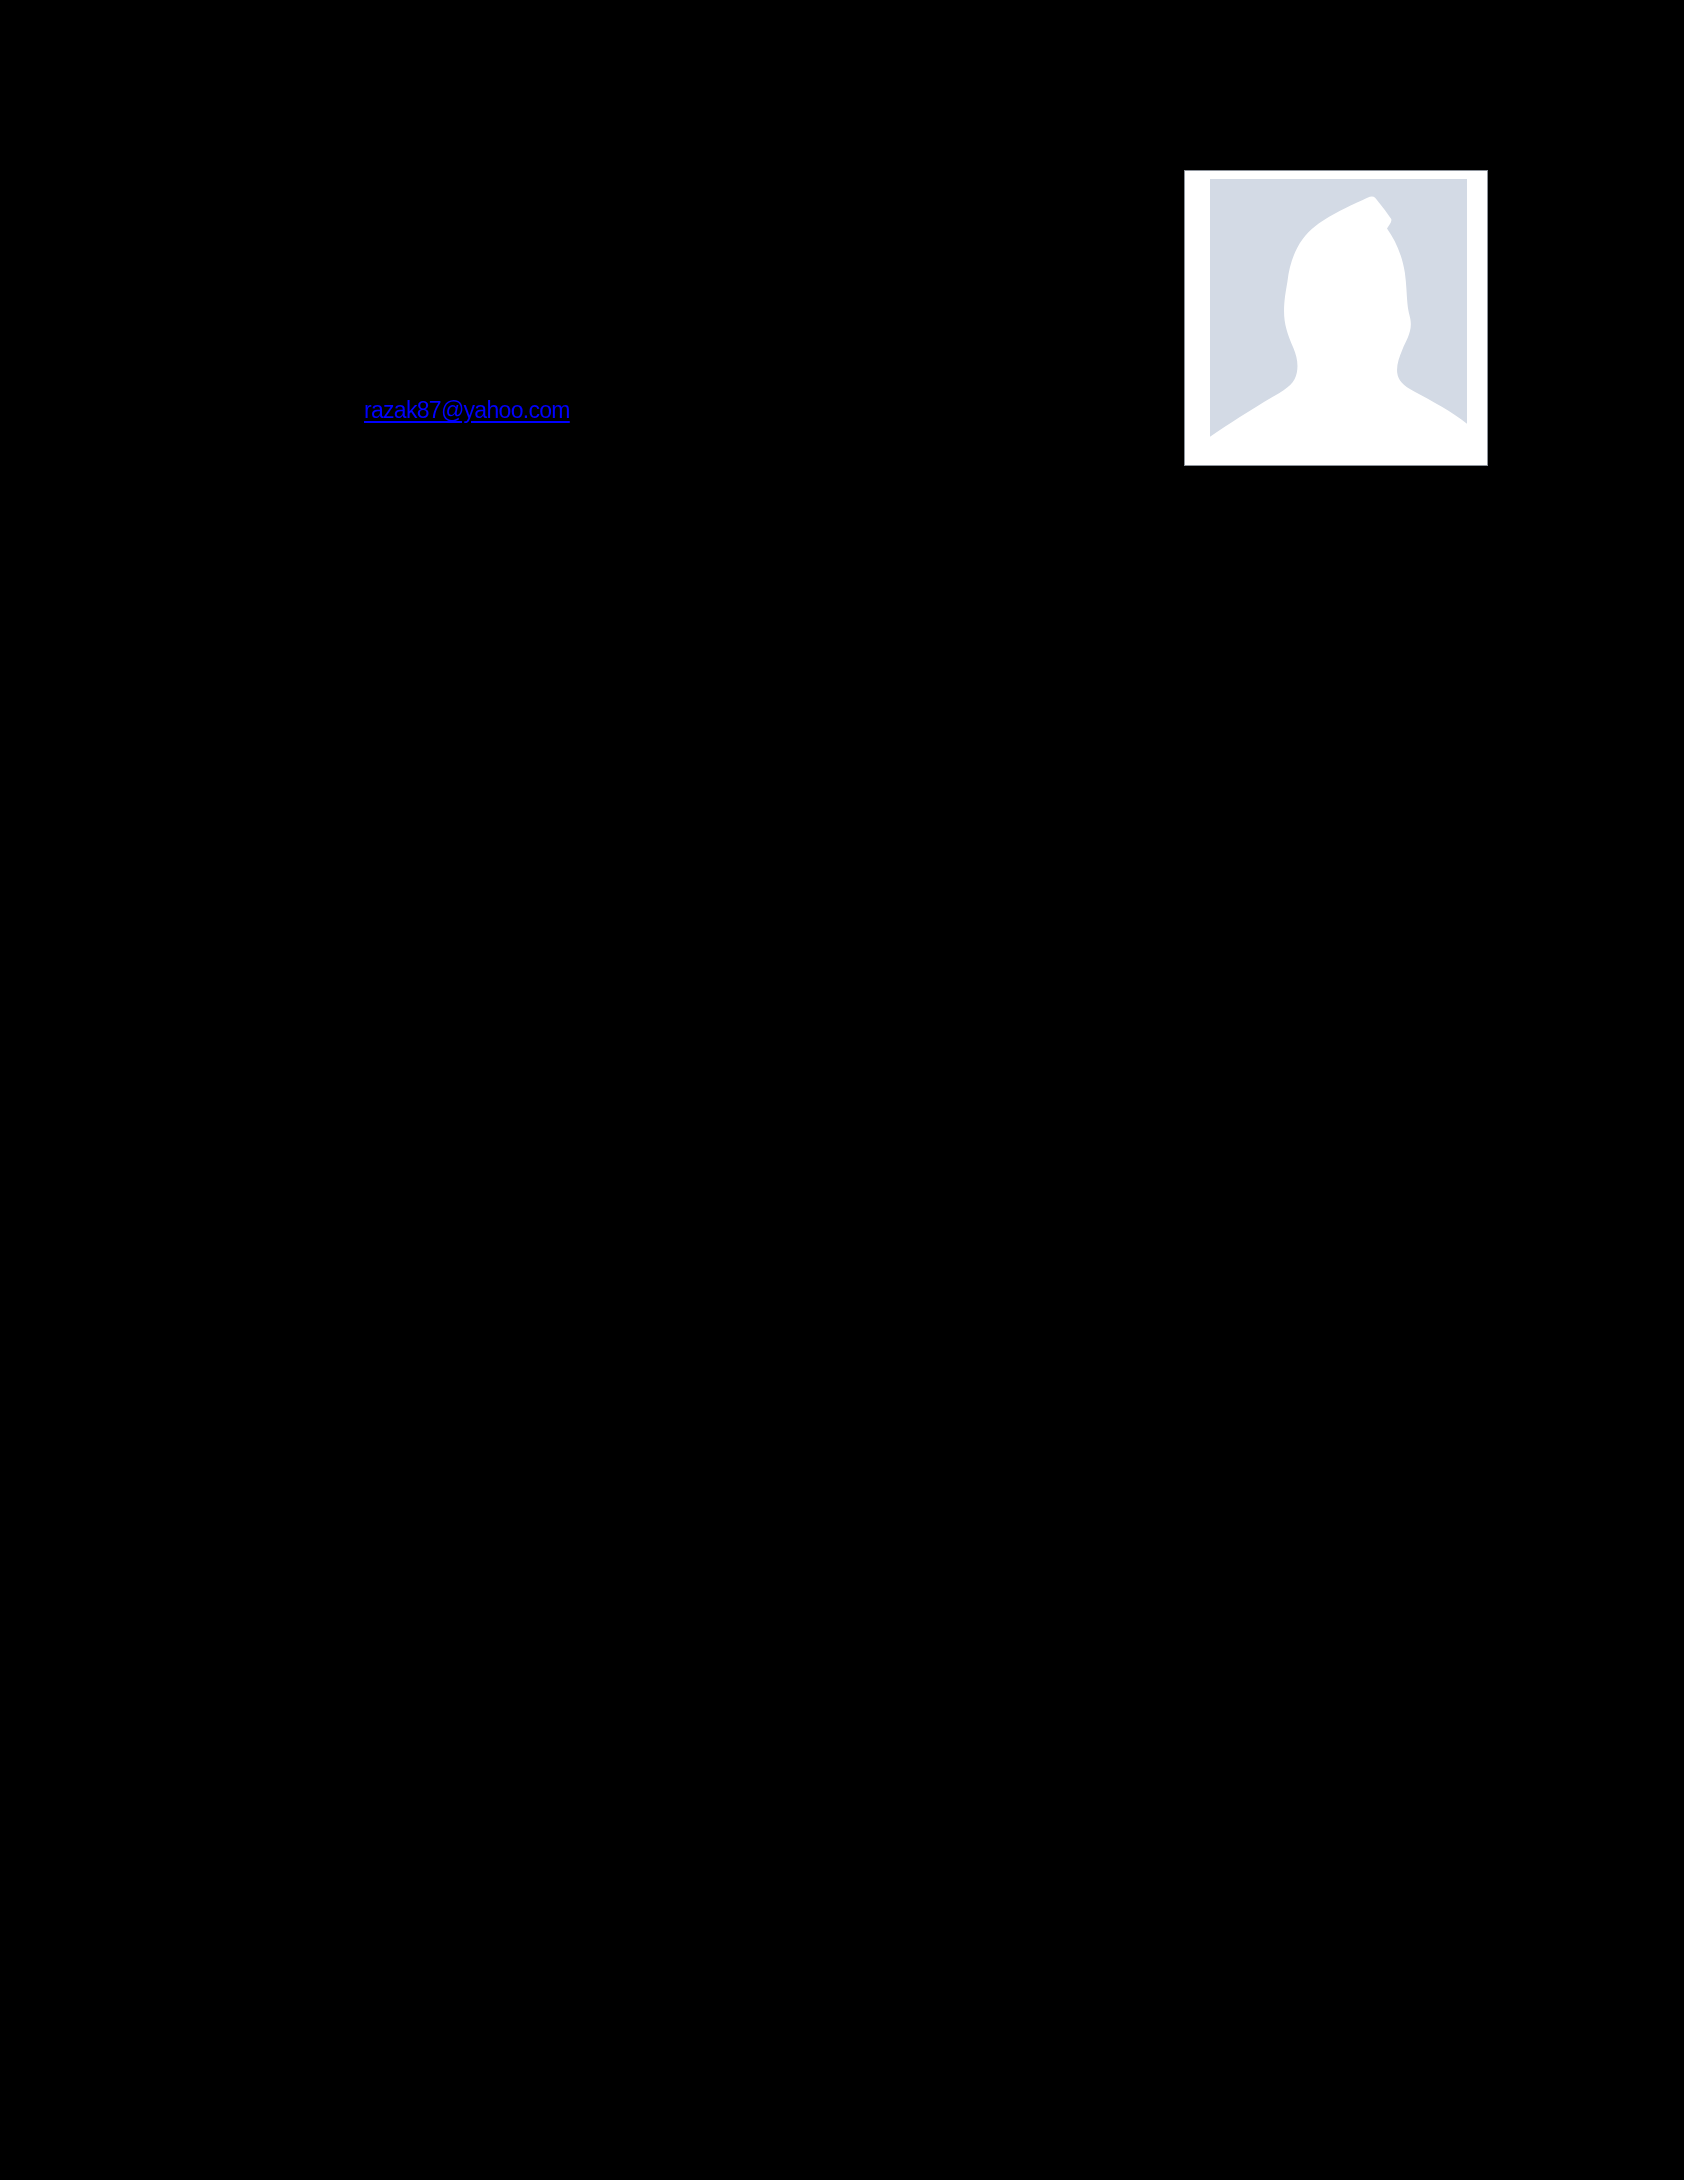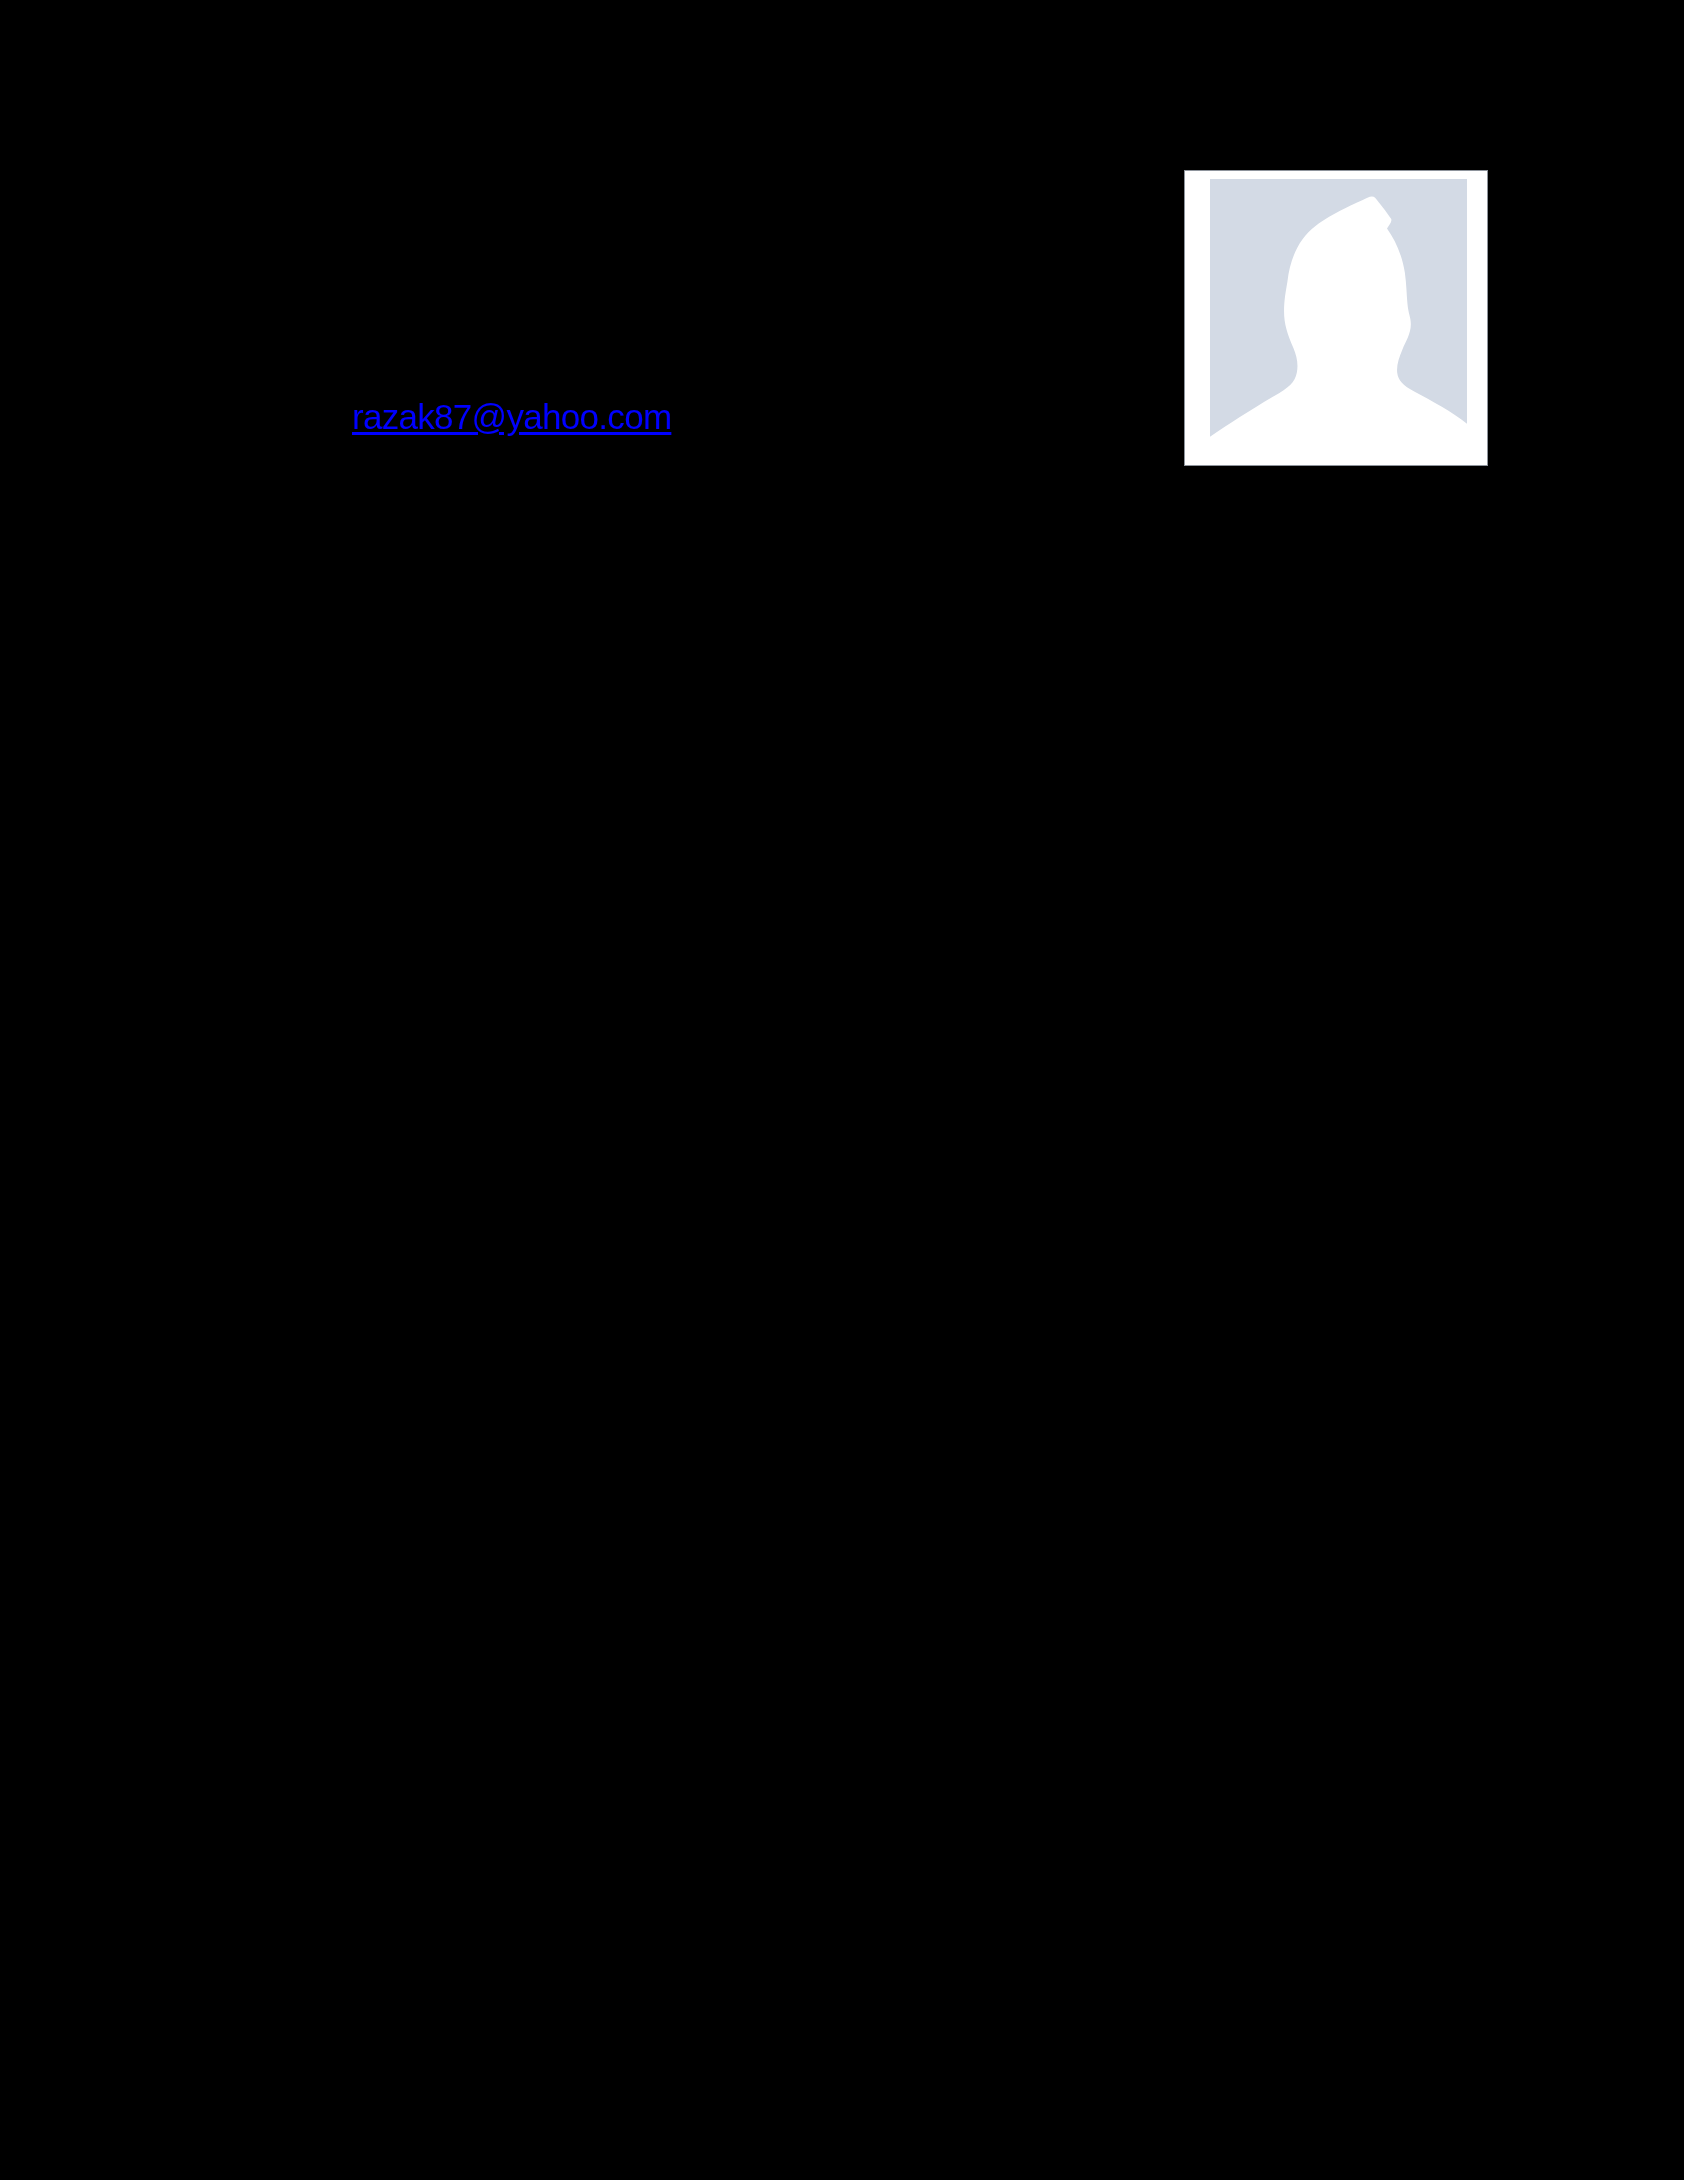--- a/index.html
+++ b/index.html
@@ -12,23 +12,23 @@
   }
   .canvas {
     position: absolute;
     left: 0; top: 0;
     width: 1685px;
     height: 2181px;
     background: var(--page-bg, #000000);
   }
   .email-link {
     position: absolute;
-    left: 352px;
+    left: 364px;
     top: 399px;
-    font-size: 35px;
+    font-size: 23px;
     letter-spacing: -0.7px;
     line-height: 1;
     color: var(--link-color, #0000FF);
     text-decoration: underline;
     text-underline-offset: 3.4px;
     cursor: pointer;
     white-space: nowrap;
   }
   .photo-frame {
     position: absolute;

